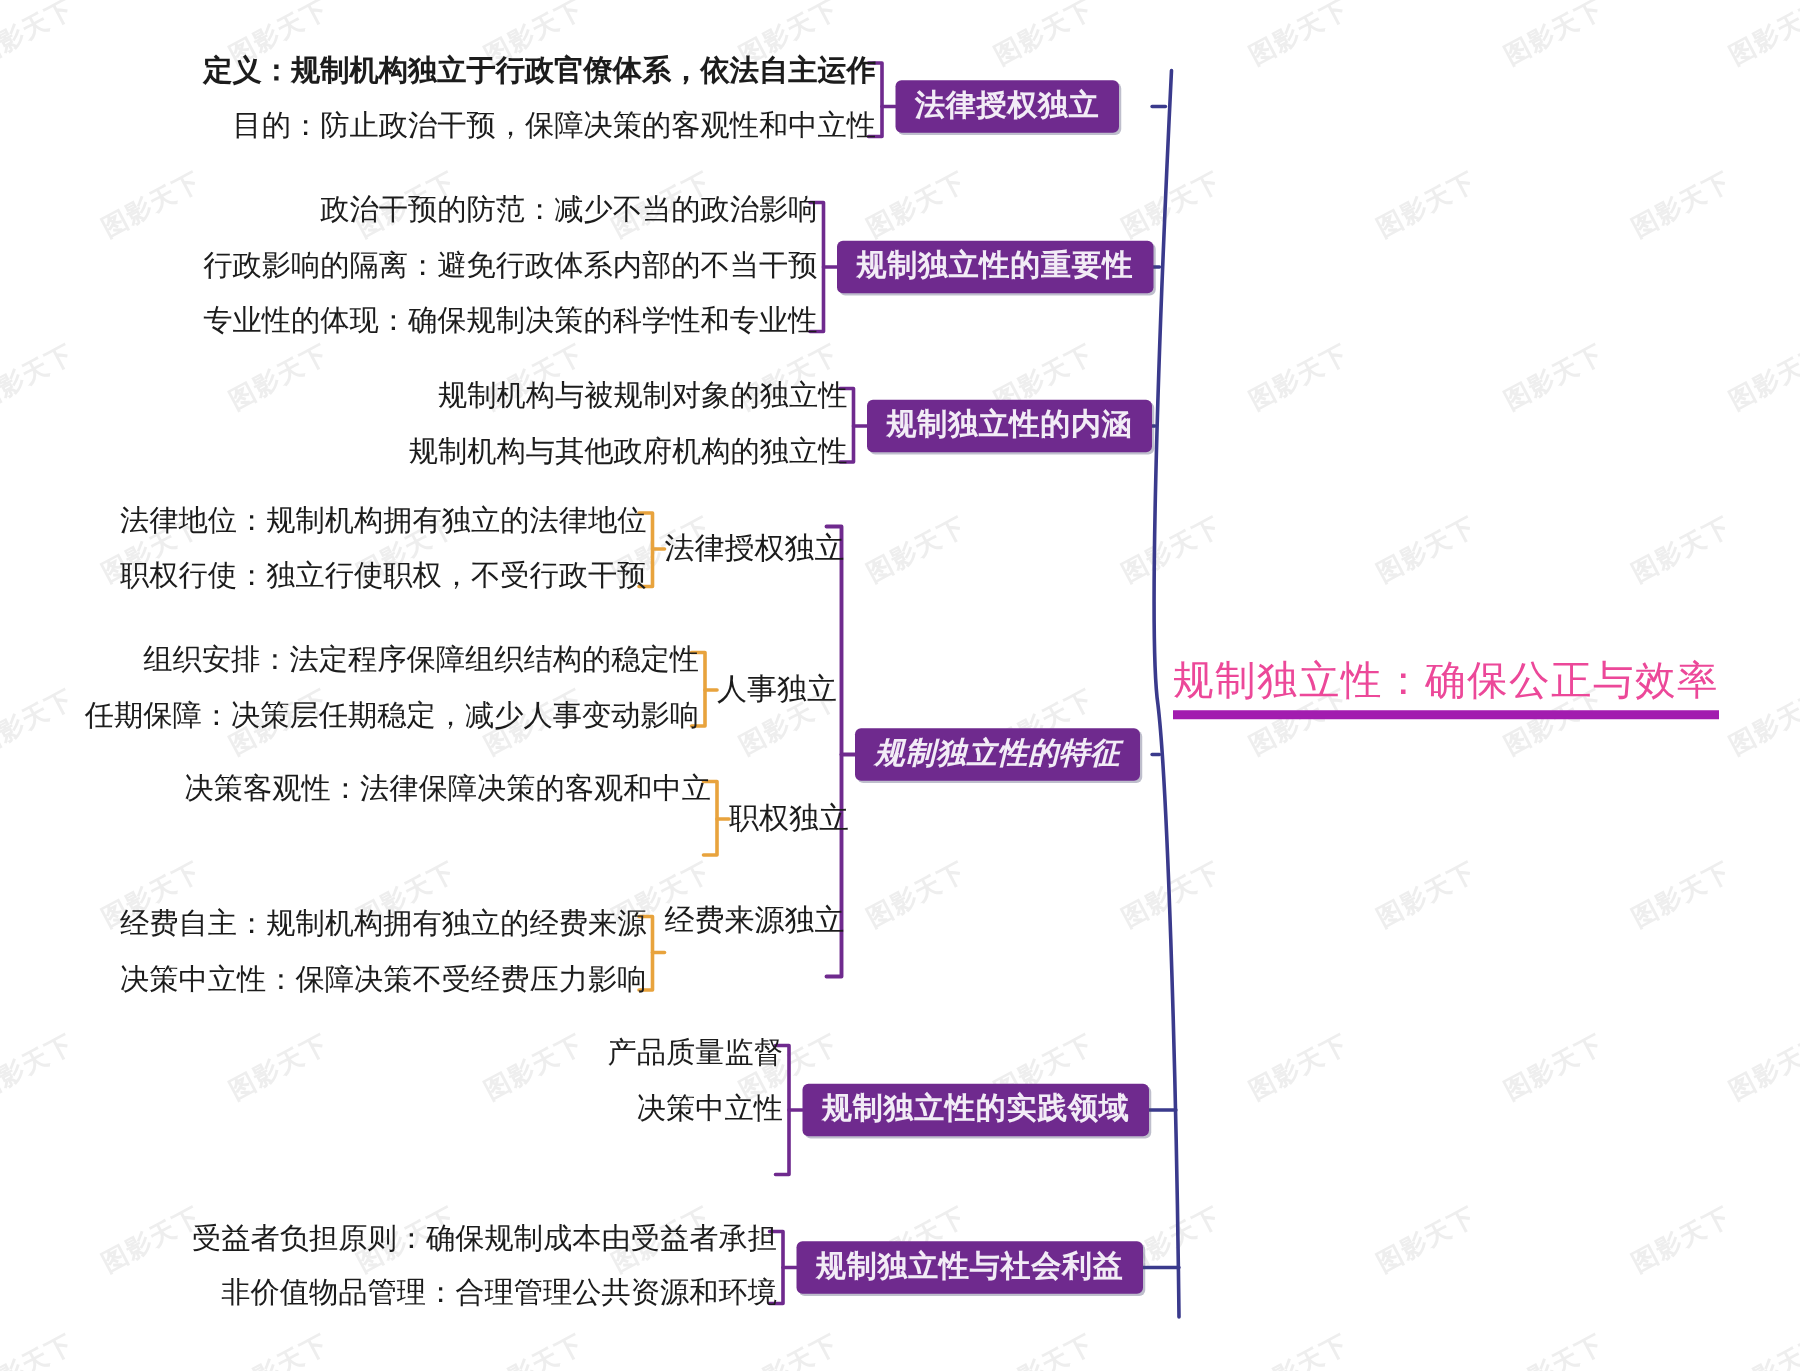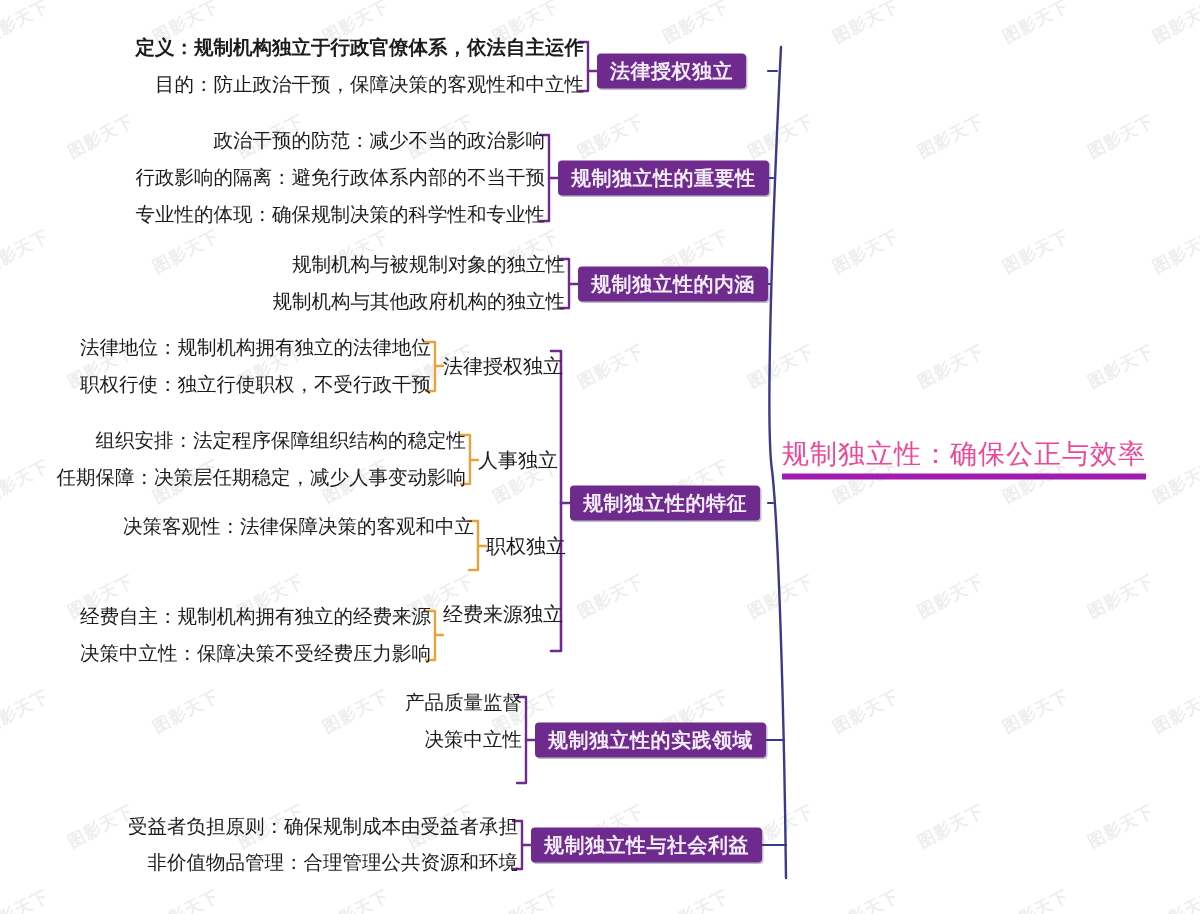--- a/index.html
+++ b/index.html
@@ -191,21 +191,21 @@
 
   <div class="branch" style="left:558px;top:178px;">规制独立性的重要性</div>
   <div class="leaf ra" style="left:545px;top:141px;">政治干预的防范：减少不当的政治影响</div>
   <div class="leaf ra" style="left:545px;top:178px;">行政影响的隔离：避免行政体系内部的不当干预</div>
   <div class="leaf ra" style="left:545px;top:215px;">专业性的体现：确保规制决策的科学性和专业性</div>
 
   <div class="branch" style="left:578px;top:284px;">规制独立性的内涵</div>
   <div class="leaf ra" style="left:565px;top:265px;">规制机构与被规制对象的独立性</div>
   <div class="leaf ra" style="left:565px;top:302px;">规制机构与其他政府机构的独立性</div>
 
-  <div class="branch" style="left:570px;top:503px;">规制独立性的特征</div>
+  <div class="branch" style="left:570px;top:503px;font-style:italic;">规制独立性的特征</div>
 
   <div class="mid" style="left:443px;top:366px;">法律授权独立</div>
   <div class="leaf ra" style="left:431px;top:348px;">法律地位：规制机构拥有独立的法律地位</div>
   <div class="leaf ra" style="left:431px;top:385px;">职权行使：独立行使职权，不受行政干预</div>
 
   <div class="mid" style="left:478px;top:460px;">人事独立</div>
   <div class="leaf ra" style="left:466px;top:441px;">组织安排：法定程序保障组织结构的稳定性</div>
   <div class="leaf ra" style="left:466px;top:478px;">任期保障：决策层任期稳定，减少人事变动影响</div>
 
   <div class="mid" style="left:486px;top:546px;">职权独立</div>

